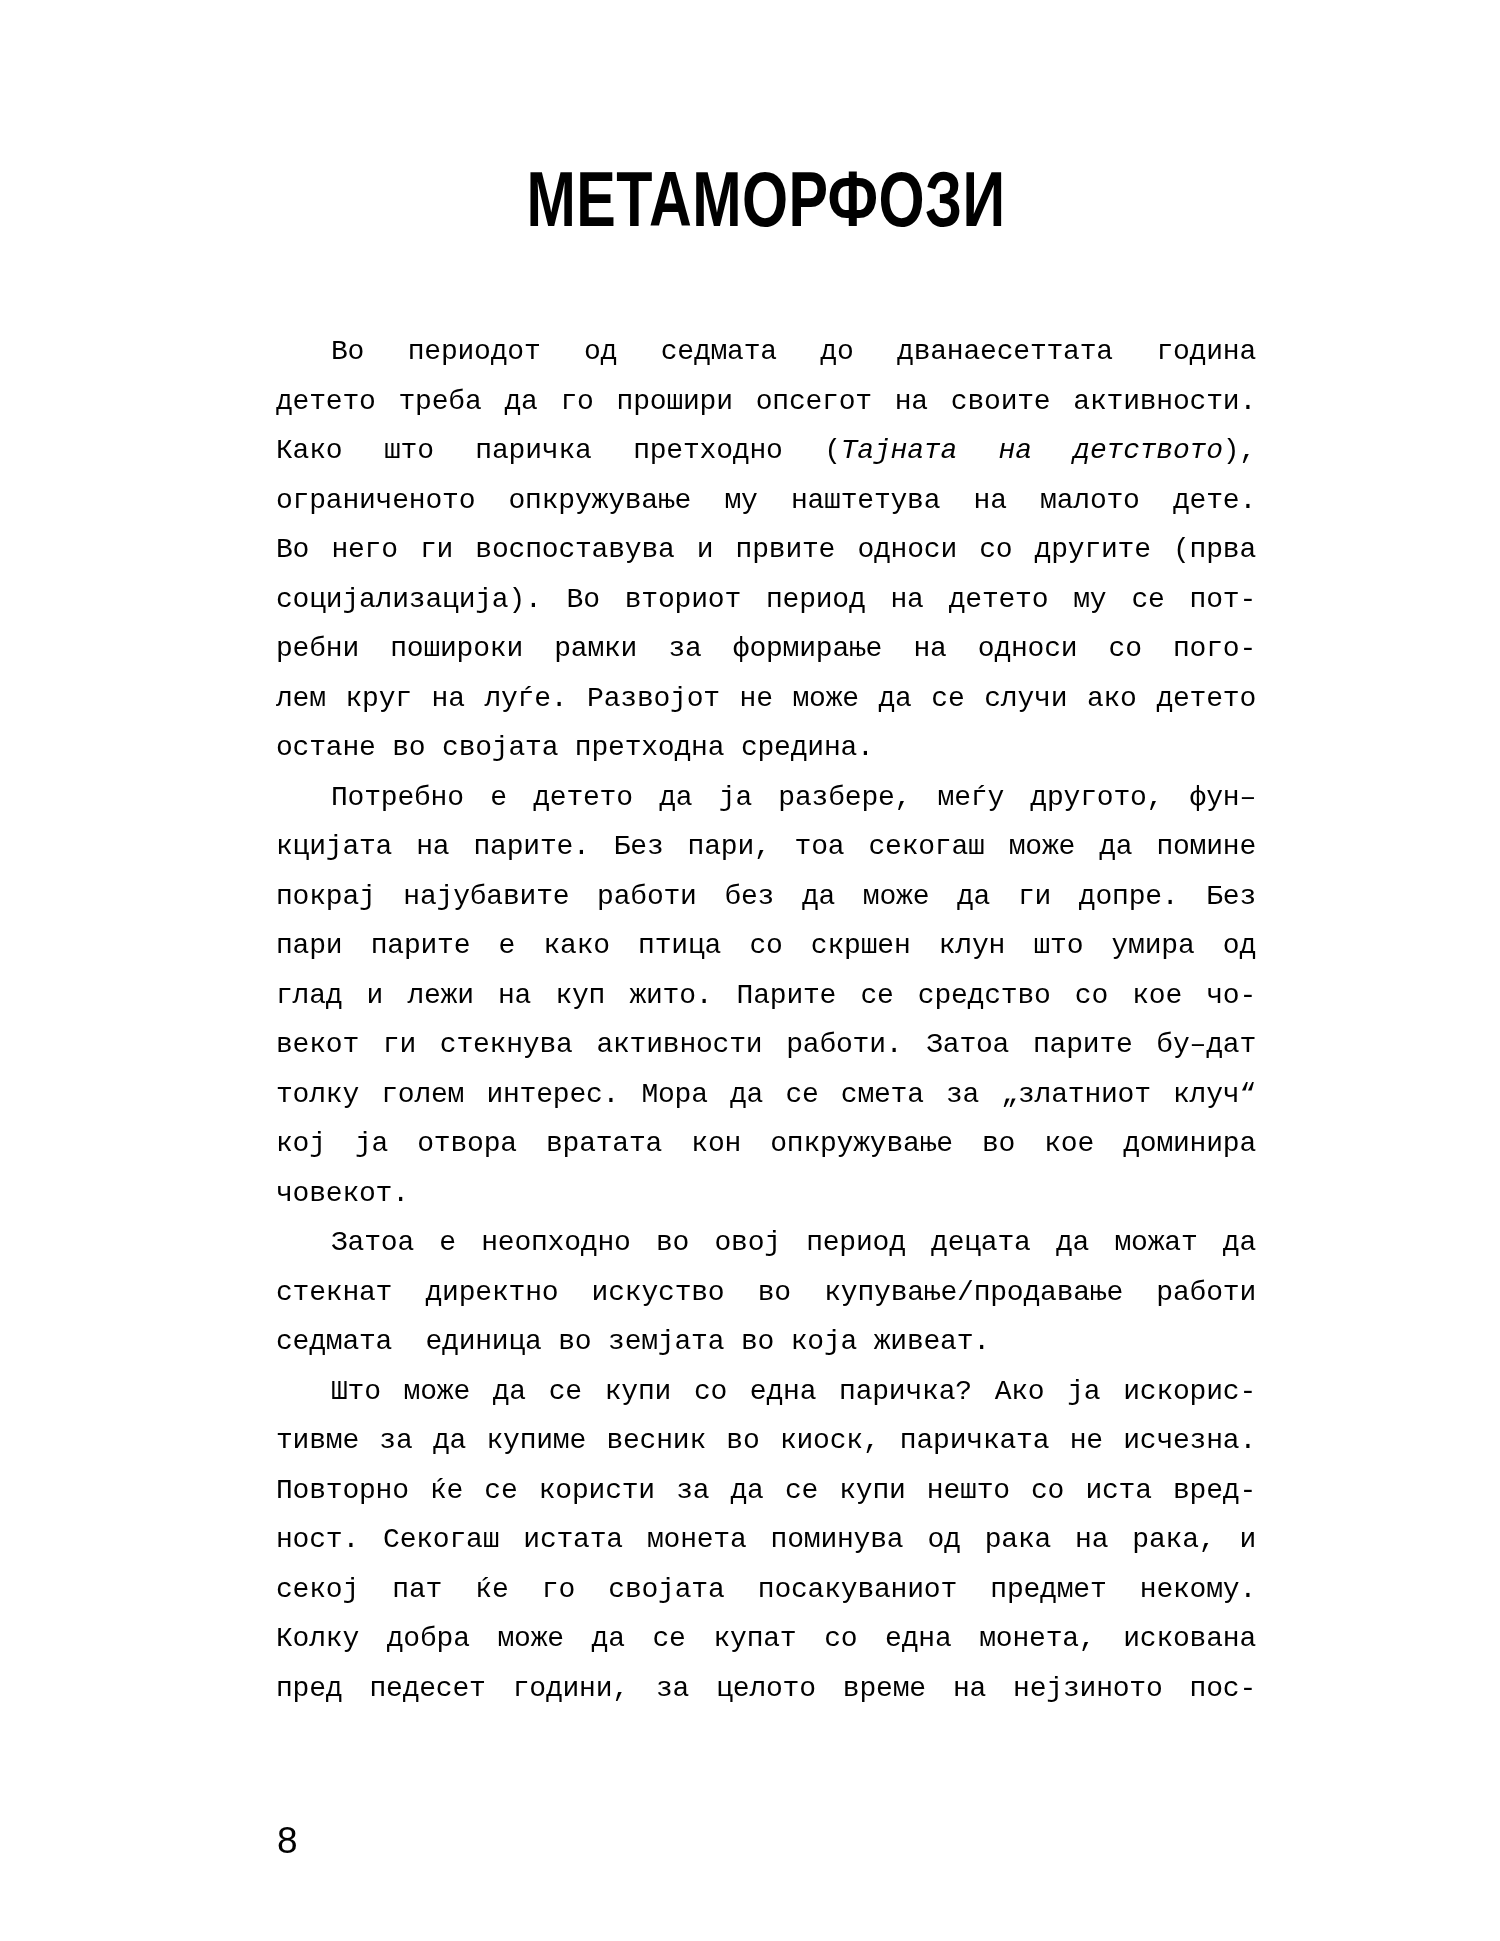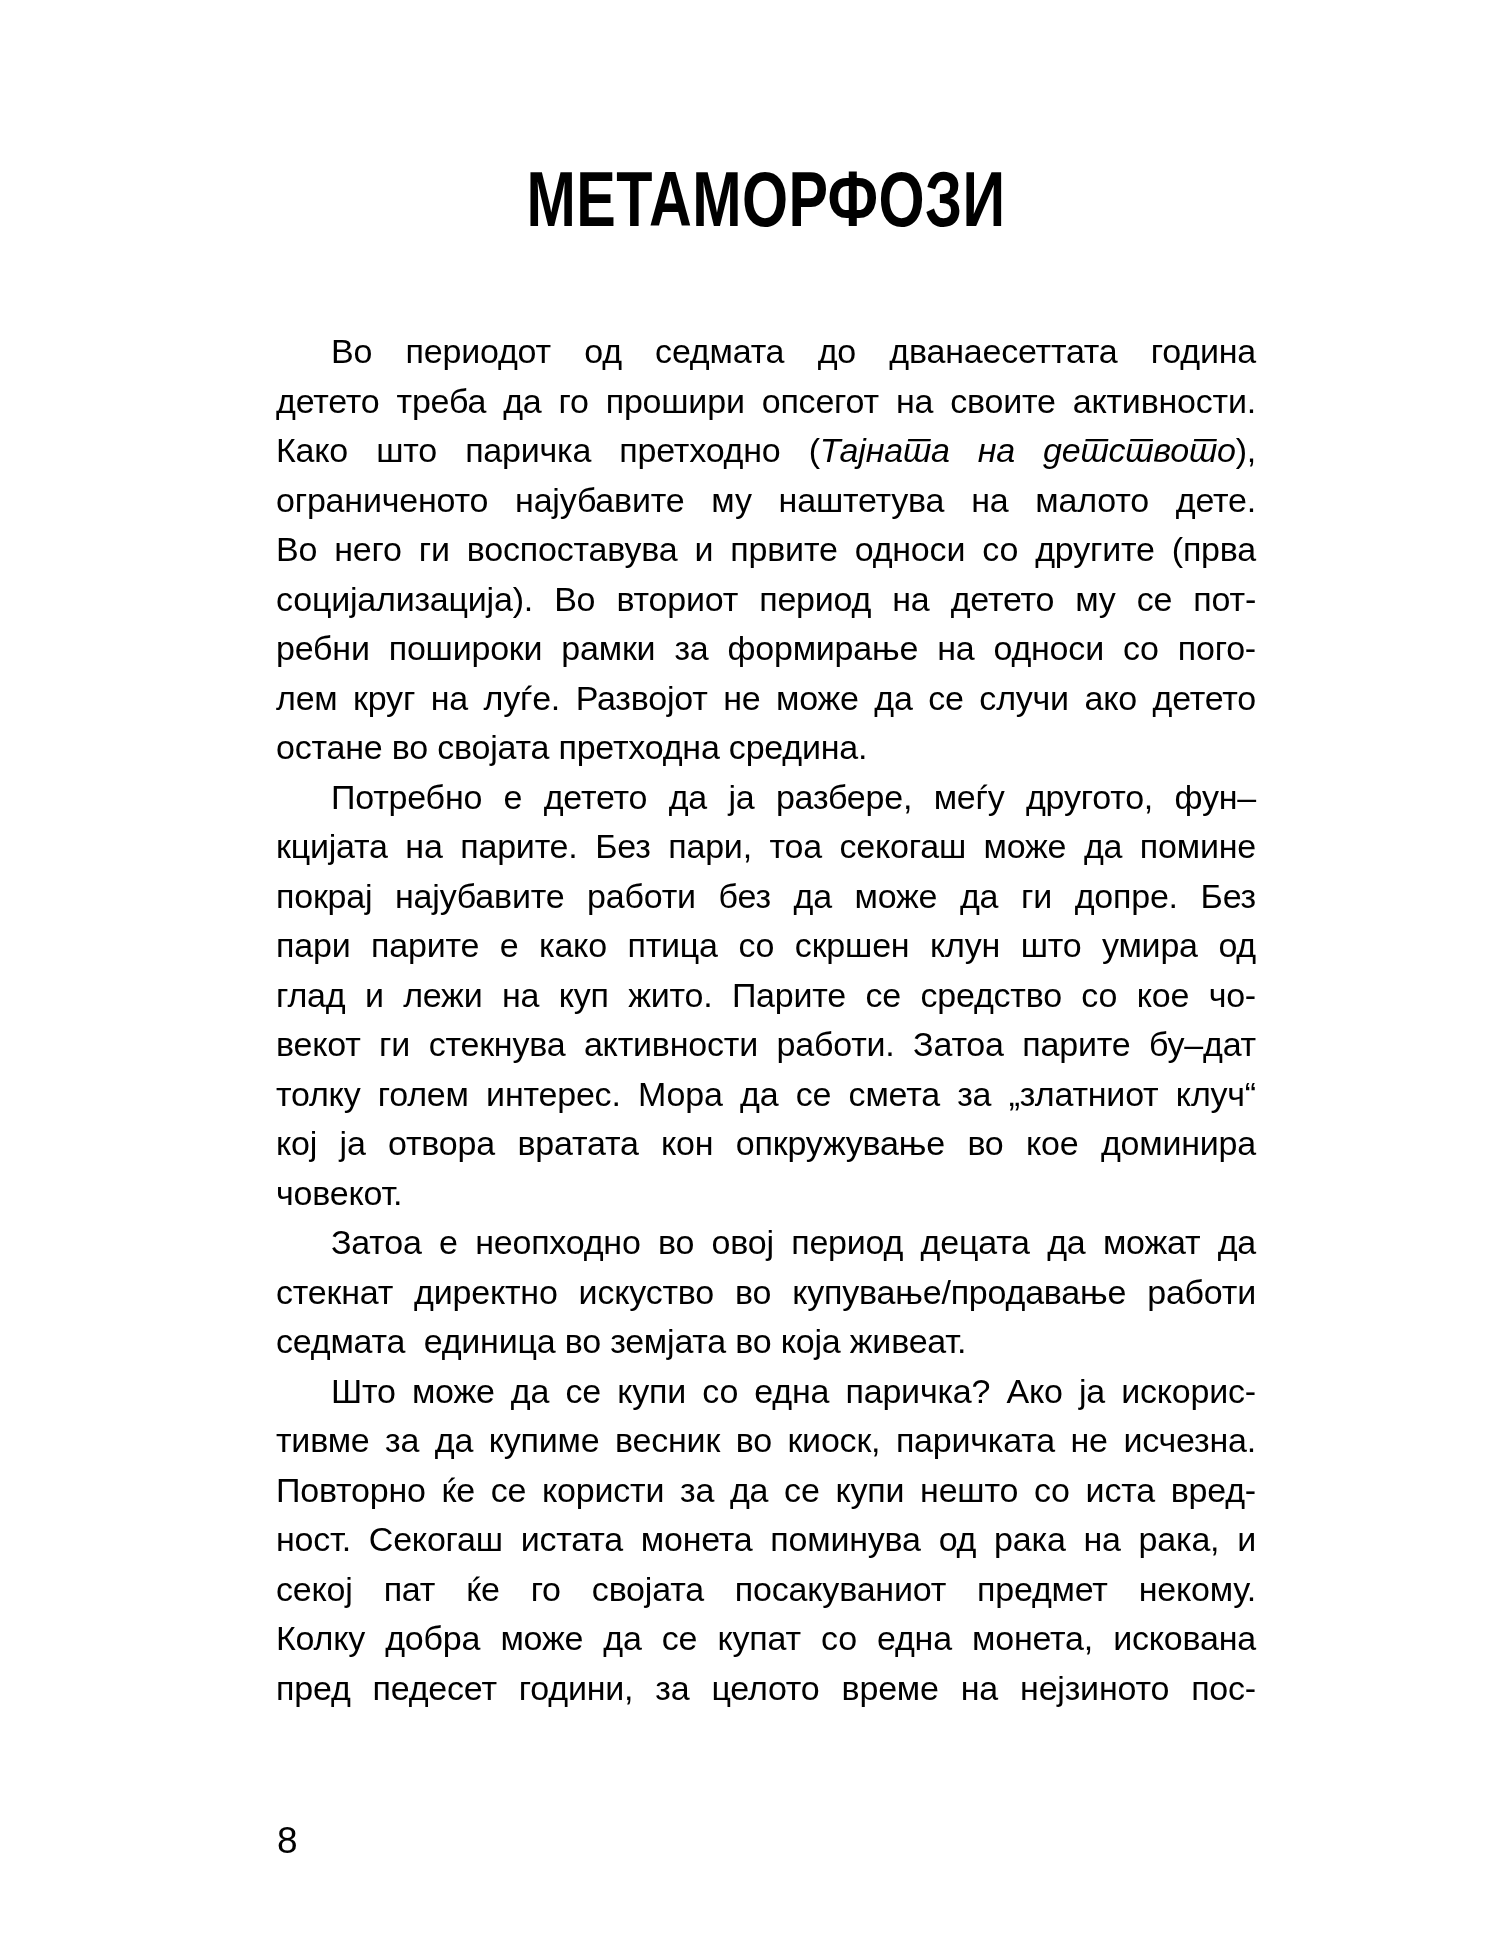--- a/index.html
+++ b/index.html
@@ -29,24 +29,25 @@
     letter-spacing: 0.5px;
   }
   .text-block {
     position: absolute;
     top: 327px; left: 276px; width: 980px;
   }
   .paragraph { margin: 0; padding: 0; }
   .line {
     height: 49.5px;
     line-height: 49.5px;
-    font-size: 34px;
+    font-size: 28px;
     letter-spacing: -0.2px;
     text-align: justify;
     text-align-last: justify;
+    font-family: Liberation Mono, monospace;
   }
   .line.indent { text-indent: 55px; }
   .line.para-last {
     text-align-last: left;
     white-space: pre-wrap;
   }
   .line em { font-style: italic; }
   .page-number {
     position: absolute;
     top: 1822px; left: 277px;
@@ -57,21 +58,21 @@
 <body>
 
 <div class="page">
   <h1 class="title">МЕТАМОРФОЗИ</h1>
 
   <div class="text-block">
       <div class="paragraph">
         <div class="line indent"><span>Во периодот од седмата до дванаесеттата година</span></div>
         <div class="line"><span>детето треба да го прошири опсегот на своите активности.</span></div>
         <div class="line"><span>Како што паричка претходно (</span><em>Тајната на детството</em><span>),</span></div>
-        <div class="line"><span>ограниченото најубавите му наштетува на малото дете.</span></div>
+        <div class="line"><span>ограниченото опкружување му наштетува на малото дете.</span></div>
         <div class="line"><span>Во него ги воспоставува и првите односи со другите (прва</span></div>
         <div class="line"><span>социјализација). Во вториот период на детето му се пот-</span></div>
         <div class="line"><span>ребни пошироки рамки за формирање на односи со пого-</span></div>
         <div class="line"><span>лем круг на луѓе. Развојот не може да се случи ако детето</span></div>
         <div class="line para-last"><span>остане во својата претходна средина.</span></div>
       </div>
       <div class="paragraph">
         <div class="line indent"><span>Потребно е детето да ја разбере, меѓу другото, фун–</span></div>
         <div class="line"><span>кцијата на парите. Без пари, тоа секогаш може да помине</span></div>
         <div class="line"><span>покрај најубавите работи без да може да ги допре. Без</span></div>

